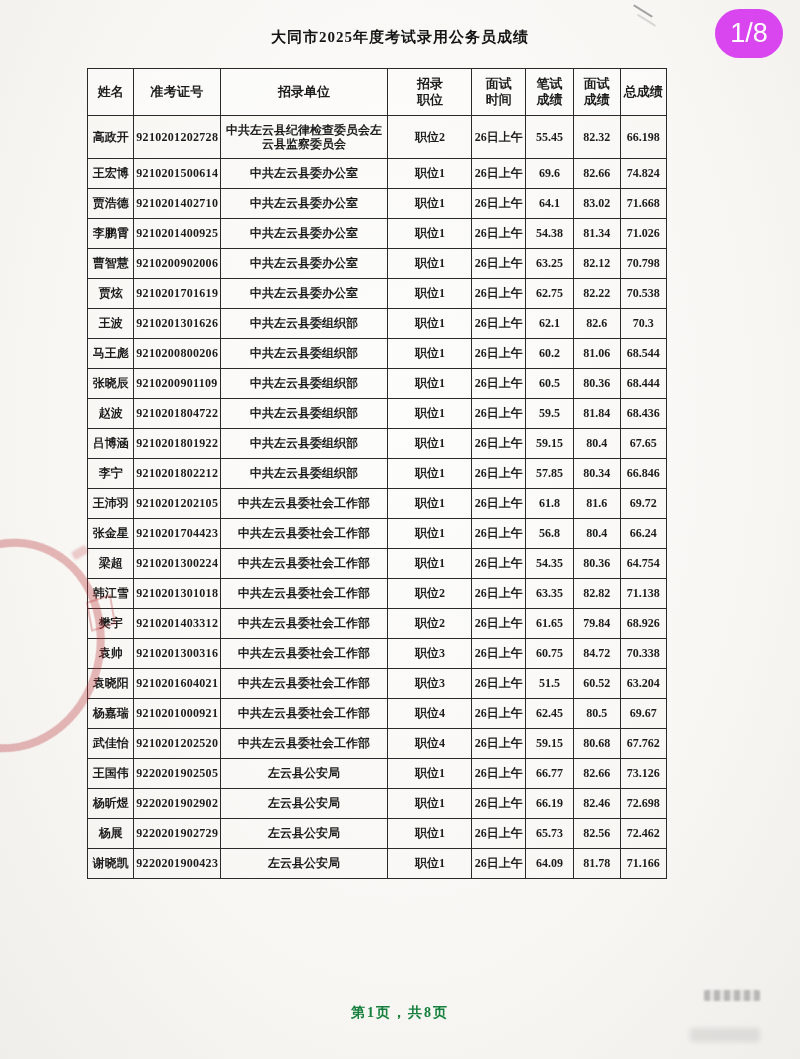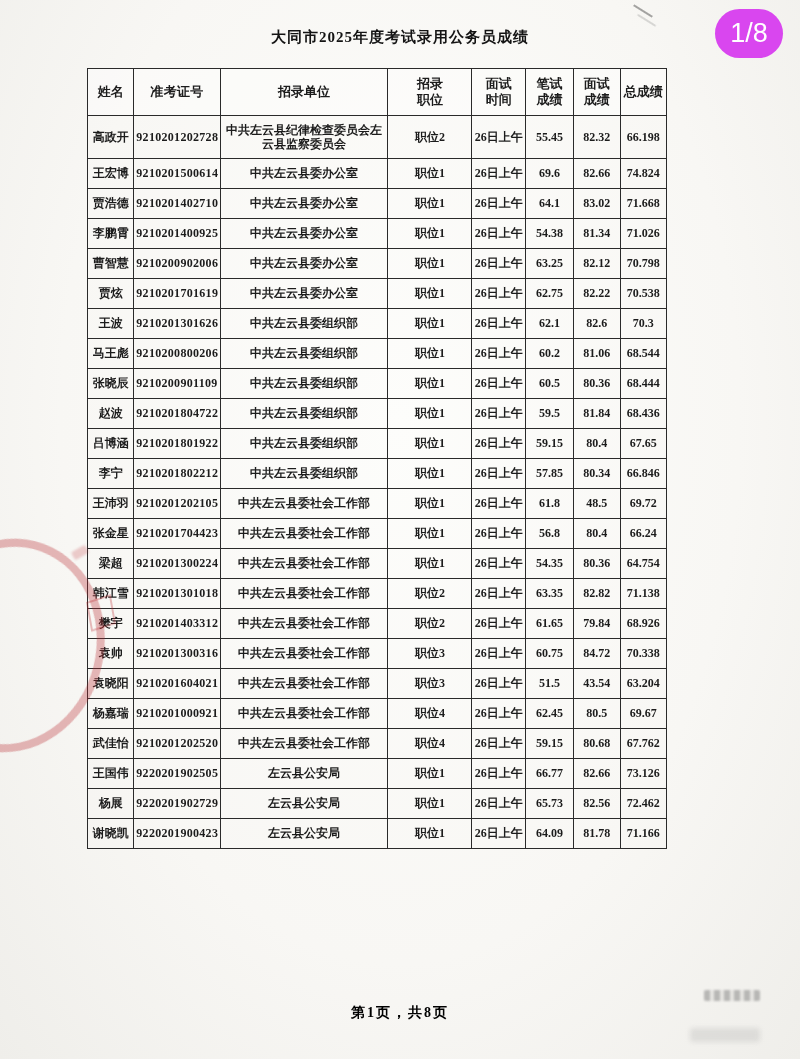--- a/index.html
+++ b/index.html
@@ -76,21 +76,21 @@
   td.col-exam_id, td.col-written_score, td.col-interview_score, td.col-total_score {
     font-family: "Liberation Serif", "DejaVu Serif", serif;
   }
   .page-footer {
     position: absolute;
     top: 1004px; left: 0; width: 100%;
     text-align: center;
     font-size: 14px;
     font-weight: 600;
     letter-spacing: 2px;
-    color: #000000;
+    color: #15803d;
   }
   
   .red-stamp {
     position: absolute;
     left: -86px; top: 538px;
     width: 190px; height: 215px;
     border: 8px solid rgba(185, 40, 48, 0.32);
     border-radius: 50%;
     transform: rotate(14deg);
     filter: blur(0.6px);
@@ -292,21 +292,21 @@
           <td class="col-interview_score">80.34</td>
           <td class="col-total_score">66.846</td>
         </tr>
         <tr>
           <td class="col-name">王沛羽</td>
           <td class="col-exam_id">9210201202105</td>
           <td class="col-unit">中共左云县委社会工作部</td>
           <td class="col-position">职位1</td>
           <td class="col-interview_time">26日上午</td>
           <td class="col-written_score">61.8</td>
-          <td class="col-interview_score">48.5</td>
+          <td class="col-interview_score">81.6</td>
           <td class="col-total_score">69.72</td>
         </tr>
         <tr>
           <td class="col-name">张金星</td>
           <td class="col-exam_id">9210201704423</td>
           <td class="col-unit">中共左云县委社会工作部</td>
           <td class="col-position">职位1</td>
           <td class="col-interview_time">26日上午</td>
           <td class="col-written_score">56.8</td>
           <td class="col-interview_score">80.4</td>
@@ -352,21 +352,21 @@
           <td class="col-interview_score">84.72</td>
           <td class="col-total_score">70.338</td>
         </tr>
         <tr>
           <td class="col-name">袁晓阳</td>
           <td class="col-exam_id">9210201604021</td>
           <td class="col-unit">中共左云县委社会工作部</td>
           <td class="col-position">职位3</td>
           <td class="col-interview_time">26日上午</td>
           <td class="col-written_score">51.5</td>
-          <td class="col-interview_score">43.54</td>
+          <td class="col-interview_score">60.52</td>
           <td class="col-total_score">63.204</td>
         </tr>
         <tr>
           <td class="col-name">杨嘉瑞</td>
           <td class="col-exam_id">9210201000921</td>
           <td class="col-unit">中共左云县委社会工作部</td>
           <td class="col-position">职位4</td>
           <td class="col-interview_time">26日上午</td>
           <td class="col-written_score">62.45</td>
           <td class="col-interview_score">80.5</td>
@@ -384,20 +384,30 @@
         </tr>
         <tr>
           <td class="col-name">王国伟</td>
           <td class="col-exam_id">9220201902505</td>
           <td class="col-unit">左云县公安局</td>
           <td class="col-position">职位1</td>
           <td class="col-interview_time">26日上午</td>
           <td class="col-written_score">66.77</td>
           <td class="col-interview_score">82.66</td>
           <td class="col-total_score">73.126</td>
+        </tr>
+        <tr>
+          <td class="col-name">杨昕煜</td>
+          <td class="col-exam_id">9220201902902</td>
+          <td class="col-unit">左云县公安局</td>
+          <td class="col-position">职位1</td>
+          <td class="col-interview_time">26日上午</td>
+          <td class="col-written_score">66.19</td>
+          <td class="col-interview_score">82.46</td>
+          <td class="col-total_score">72.698</td>
         </tr>
         <tr>
           <td class="col-name">杨展</td>
           <td class="col-exam_id">9220201902729</td>
           <td class="col-unit">左云县公安局</td>
           <td class="col-position">职位1</td>
           <td class="col-interview_time">26日上午</td>
           <td class="col-written_score">65.73</td>
           <td class="col-interview_score">82.56</td>
           <td class="col-total_score">72.462</td>

